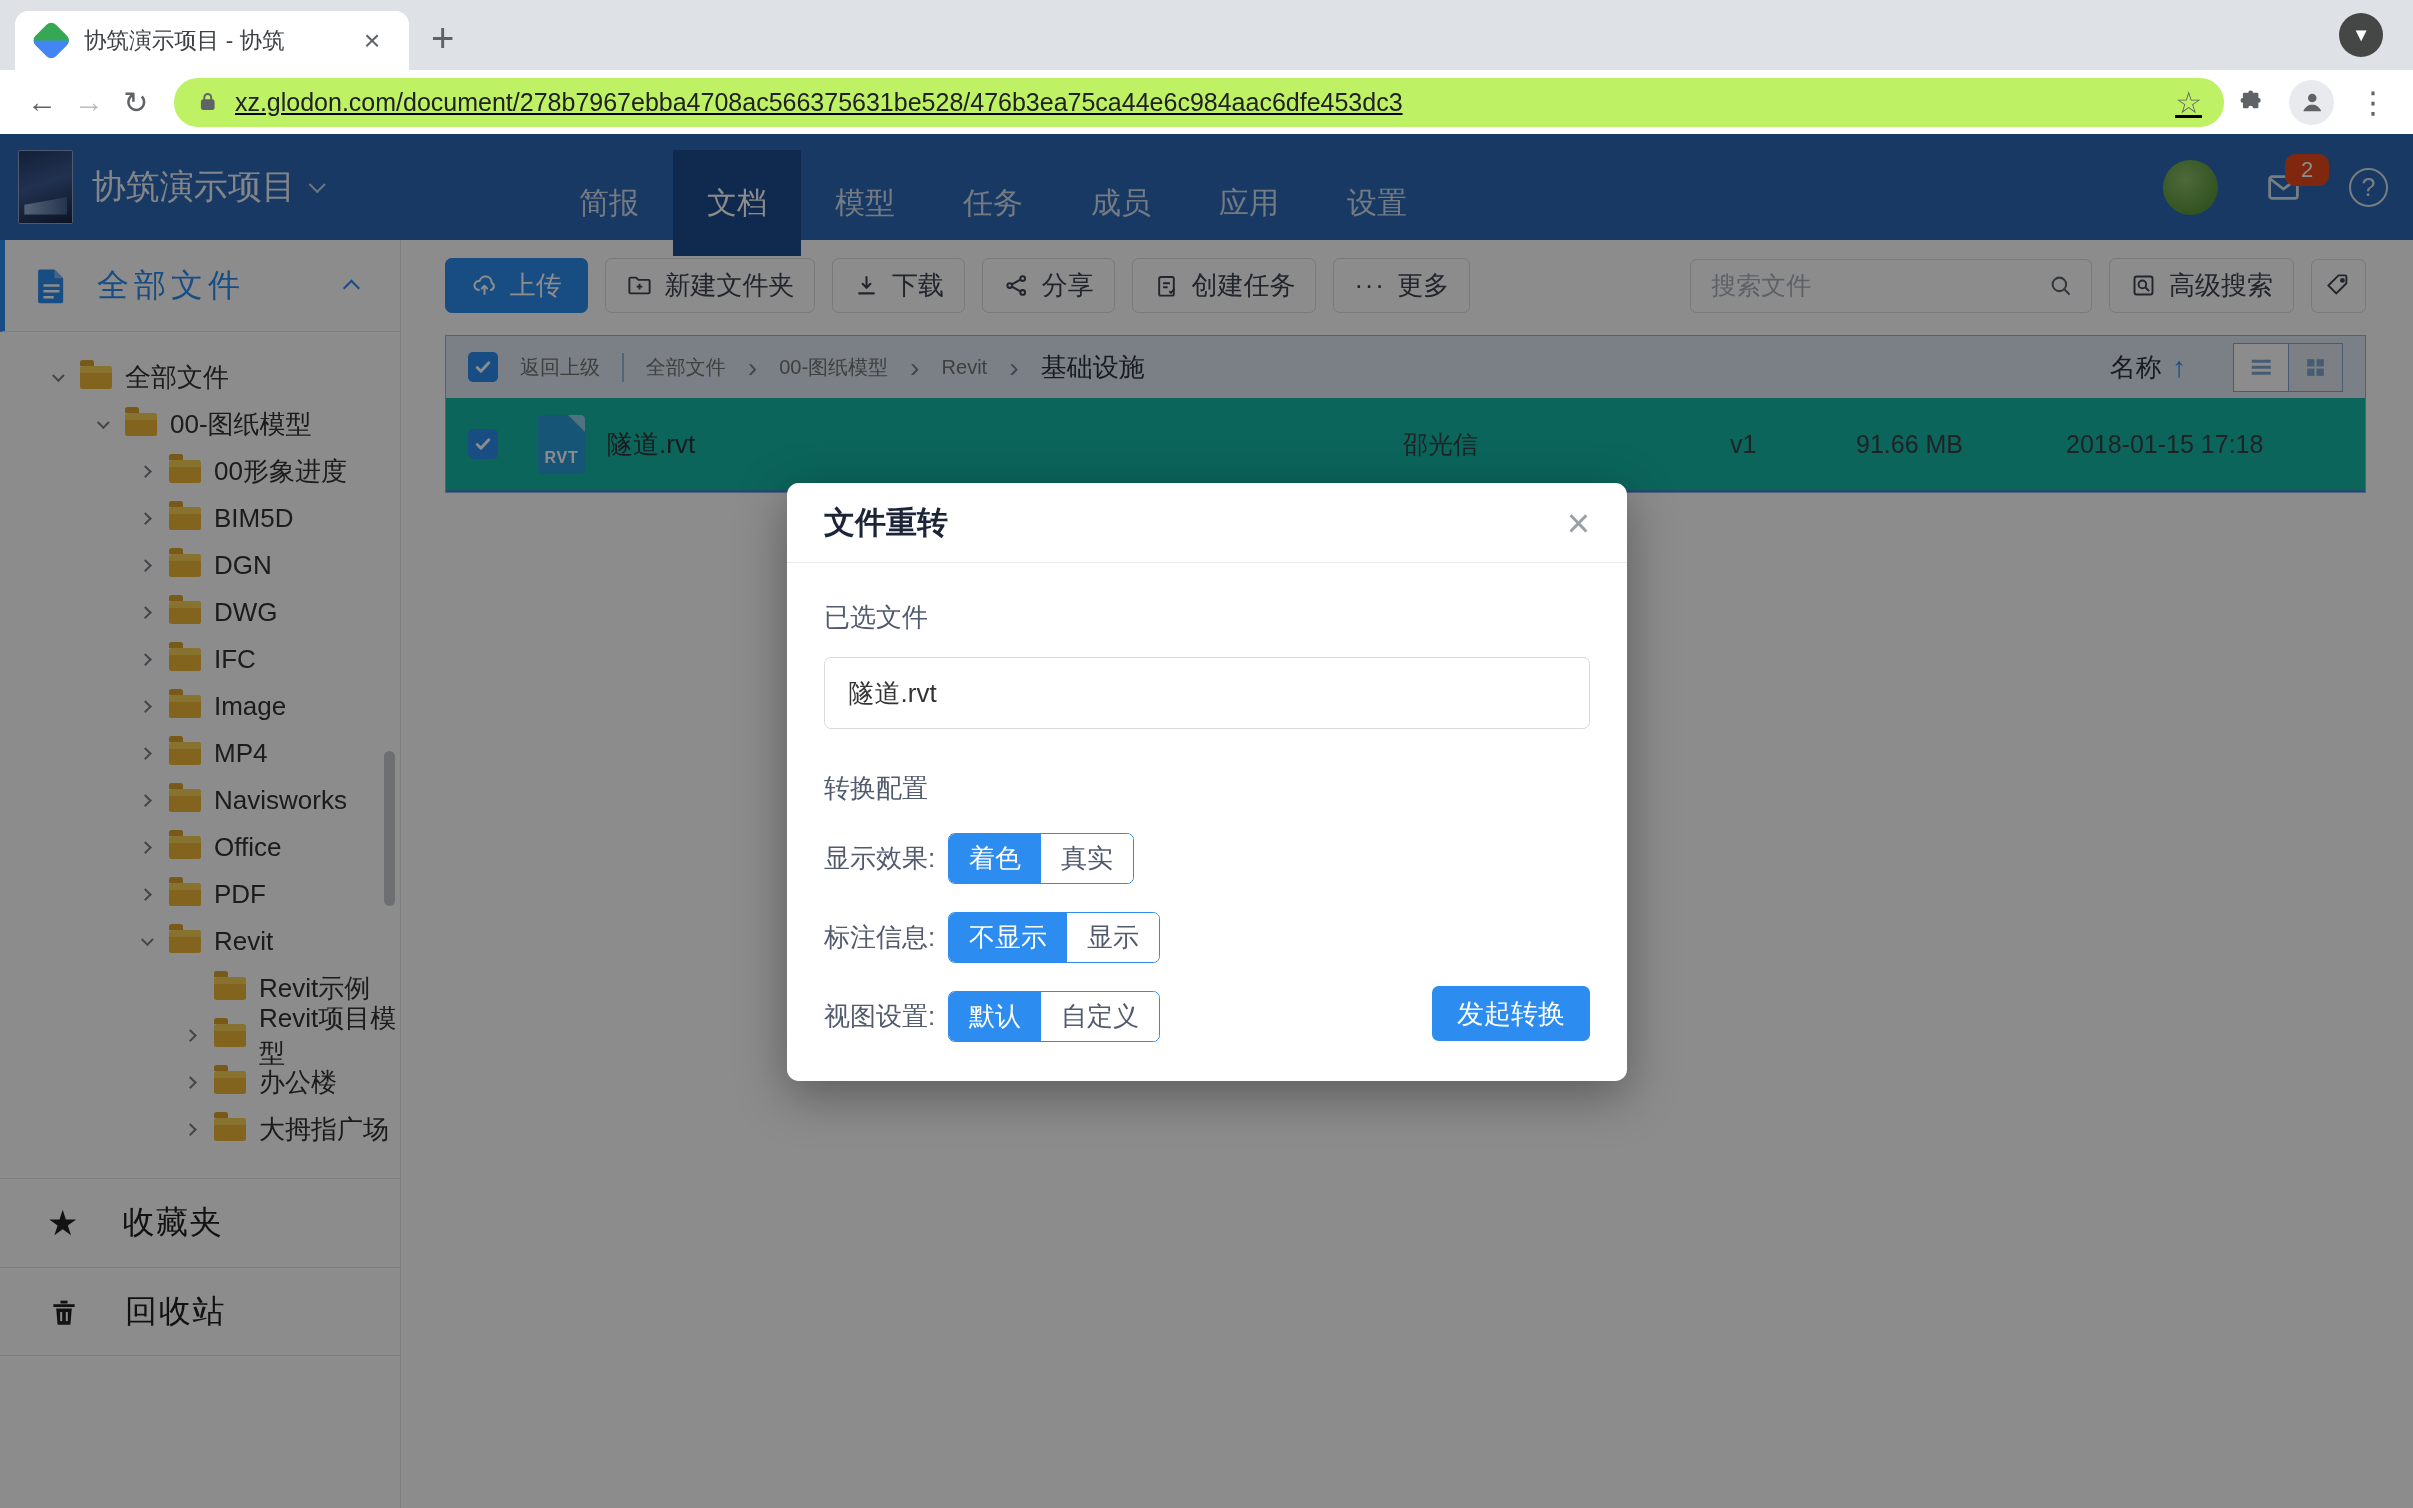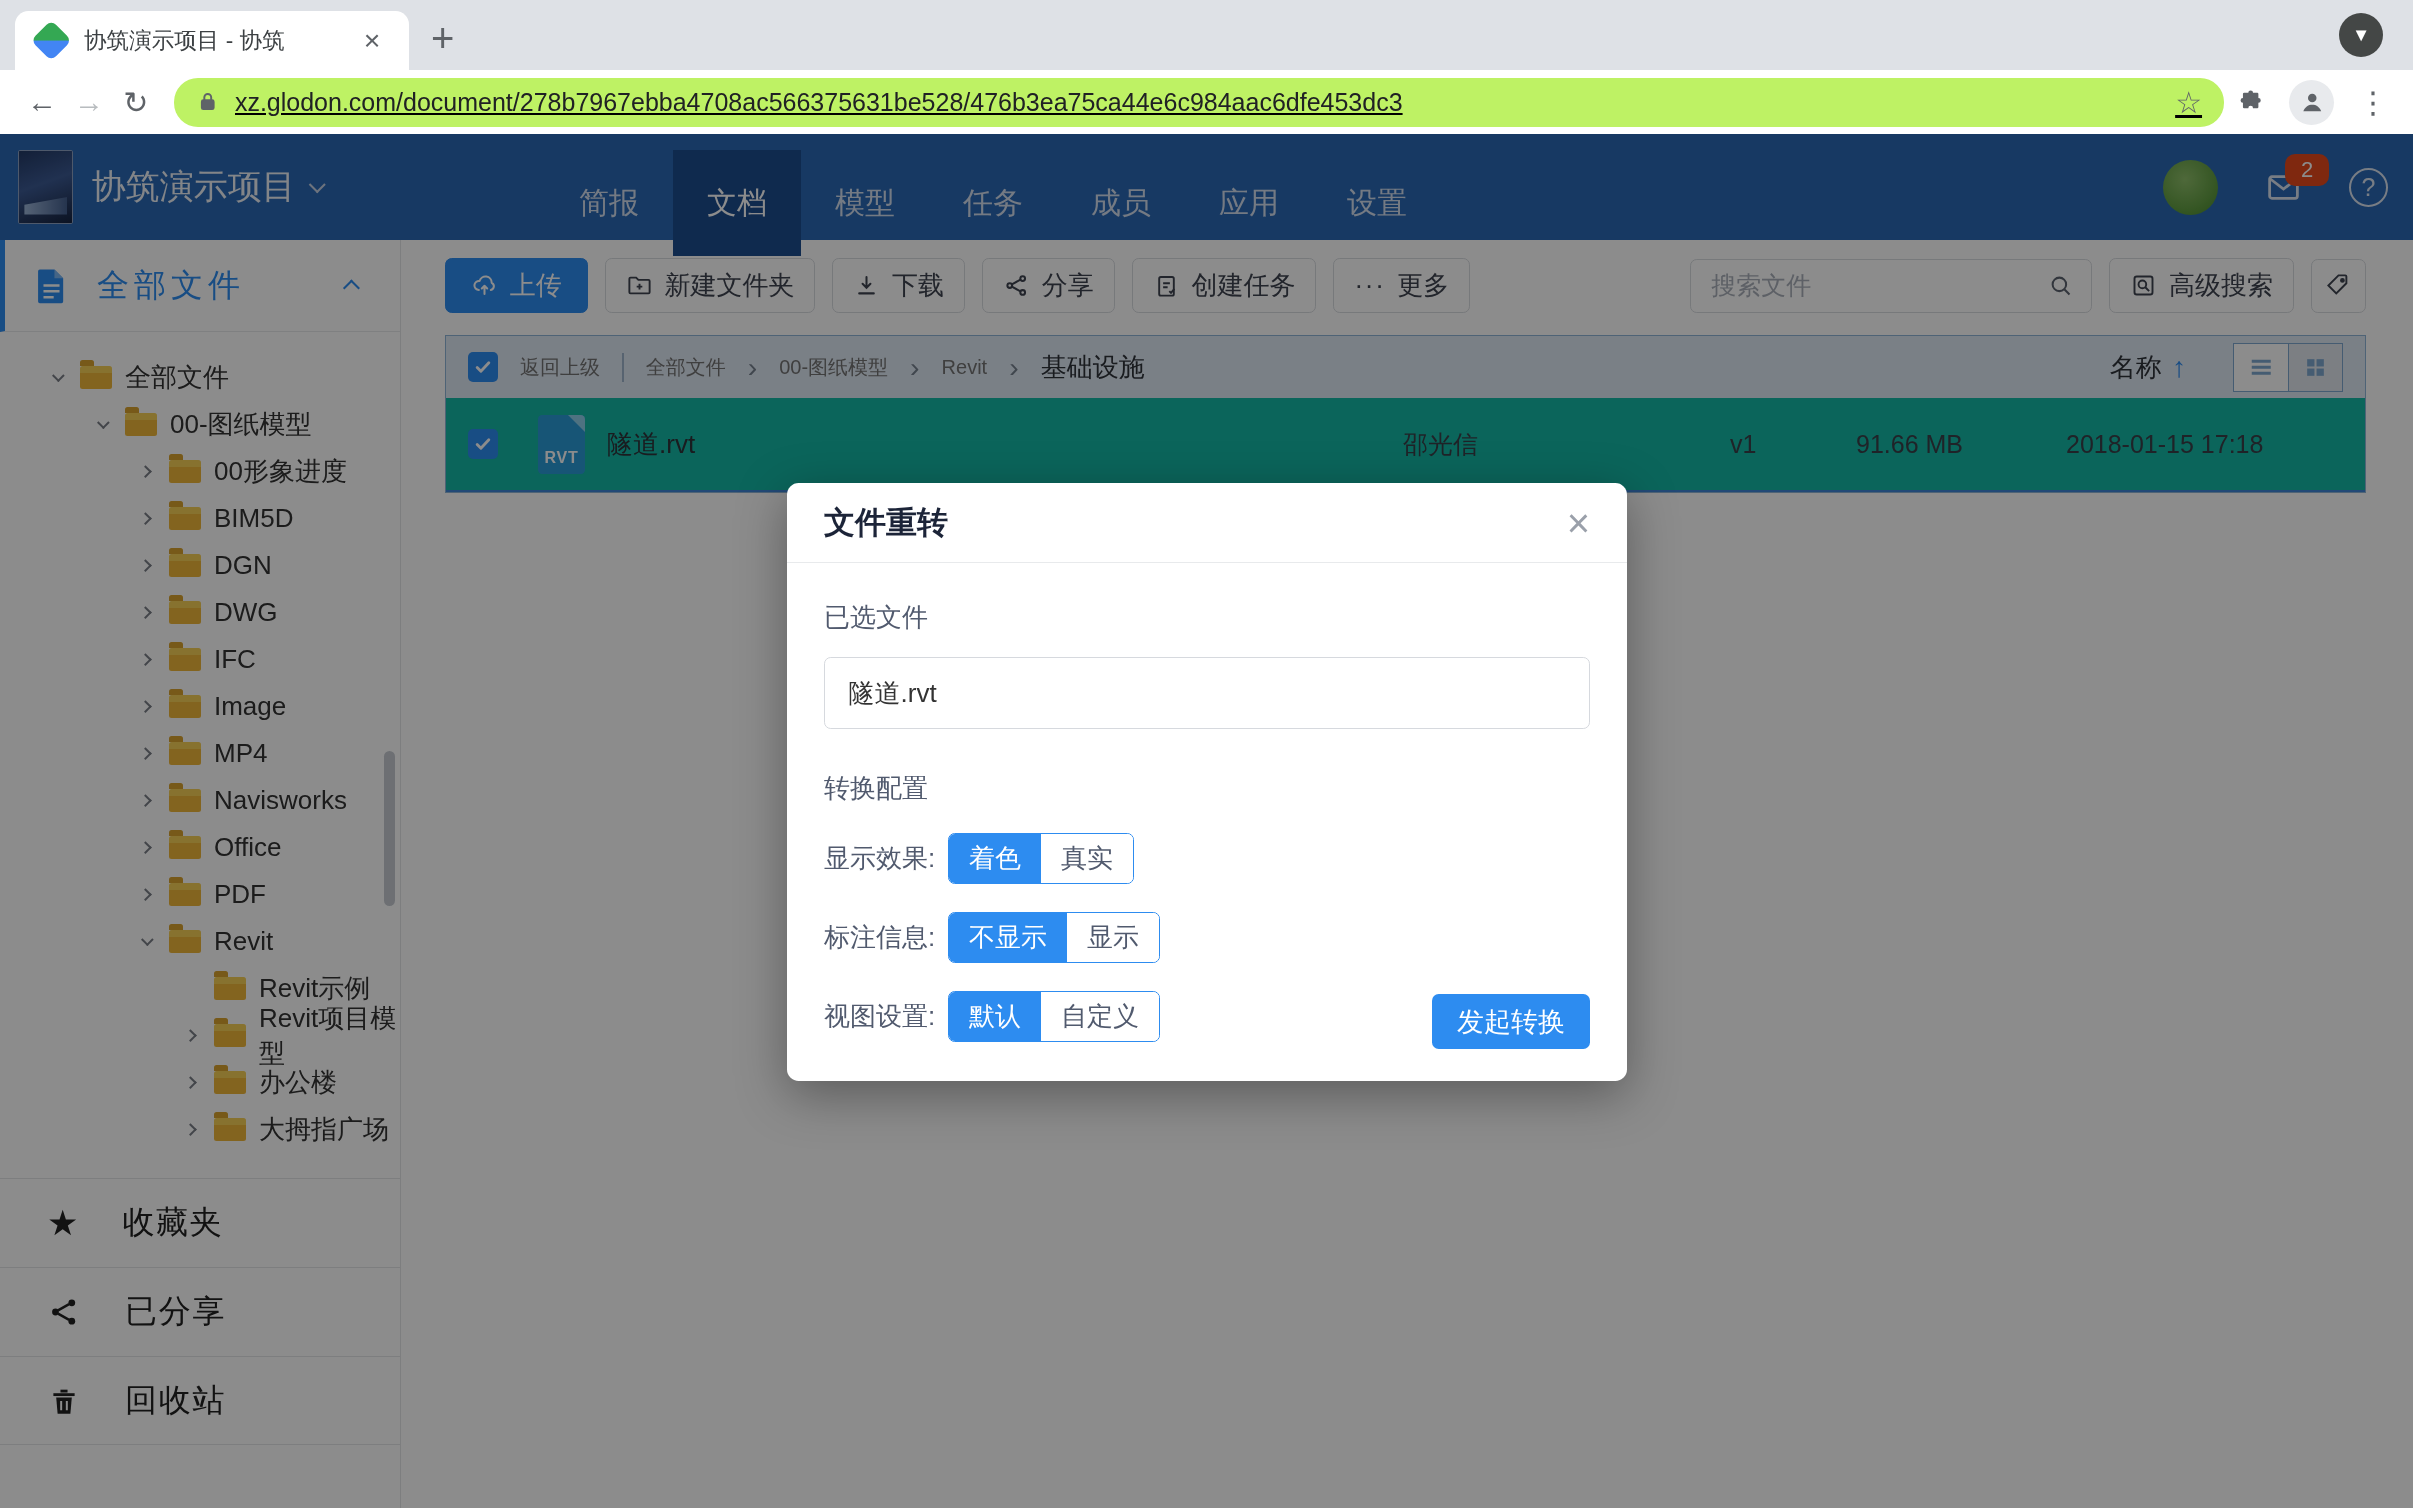--- a/index.html
+++ b/index.html
@@ -144,21 +144,21 @@
   .field-label { font-size:26px; color:#515a6e; }
   .file-input { margin-top:22px; width:100%; height:72px; border:0.8px solid #d6d9de; border-radius:6.7px;
     font-size:26px; color:#333; padding:0 23.5px; outline:none; font-family:inherit; }
   .config-label { margin-top:42px; font-size:26px; color:#515a6e; }
   .opt-row { display:flex; align-items:center; margin-top:25px; height:54px; }
   .opt-label { width:124px; font-size:26px; color:#515a6e; }
   .seg-group { display:flex; border:1.7px solid #2d8cf0; border-radius:6.7px; overflow:hidden; margin-left:0px; }
   .seg { height:49px; display:flex; align-items:center; justify-content:center; padding:0 20px;
     font-size:26px; background:#fff; color:#515a6e; }
   .seg.active { background:#2d8cf0; color:#fff; }
-  .modal-foot { position:absolute; right:37px; bottom:32px;border-radius:25px; }
+  .modal-foot { position:absolute; right:37px; bottom:40px;border-radius:25px; }
   .submit-btn { height:55px; padding:0 25px; background:#2d8cf0; color:#fff; font-size:27px;
     border:none; border-radius:6.7px; font-family:inherit; }
 
   svg { display:block; }
 </style>
 </head>
 <body>
 
 <div class="chrome">
   <div class="tabstrip">
@@ -326,29 +326,20 @@
           <span class="folder"></span>
           <span>大拇指广场</span>
         </div>
         <div class="tree-scroll"></div>
       </div>
 
       <div class="side-footer">
         <div class="side-foot-item">
           <span class="star-glyph">★</span>
           <span class="foot-label">收藏夹</span>
-        </div>
-        <div class="side-foot-item">
-          <svg width="34" height="34" viewBox="0 0 24 24" fill="#222">
-            <circle cx="6" cy="12" r="2.4"></circle>
-              <circle cx="17.5" cy="5.5" r="2.4"></circle>
-              <circle cx="17.5" cy="18.5" r="2.4"></circle>
-            <path d="M7.8 10.9l7.8-4.4M7.8 13.1l7.8 4.4" stroke="#222" stroke-width="1.8"></path>
-          </svg>
-          <span class="foot-label">已分享</span>
         </div>
         <div class="side-foot-item">
           <svg width="34" height="34" viewBox="0 0 24 24" fill="#222">
             <path d="M4.5 6.5h15v2h-15z"></path>
               <path d="M9.5 4h5v2h-5z"></path>
             <path d="M6.5 9.5h11l-1 11.5h-9z"></path>
               <path d="M10 12v6.5M14 12v6.5" stroke="#fff" stroke-width="1.4"></path>
           </svg>
           <span class="foot-label">回收站</span>
         </div>

